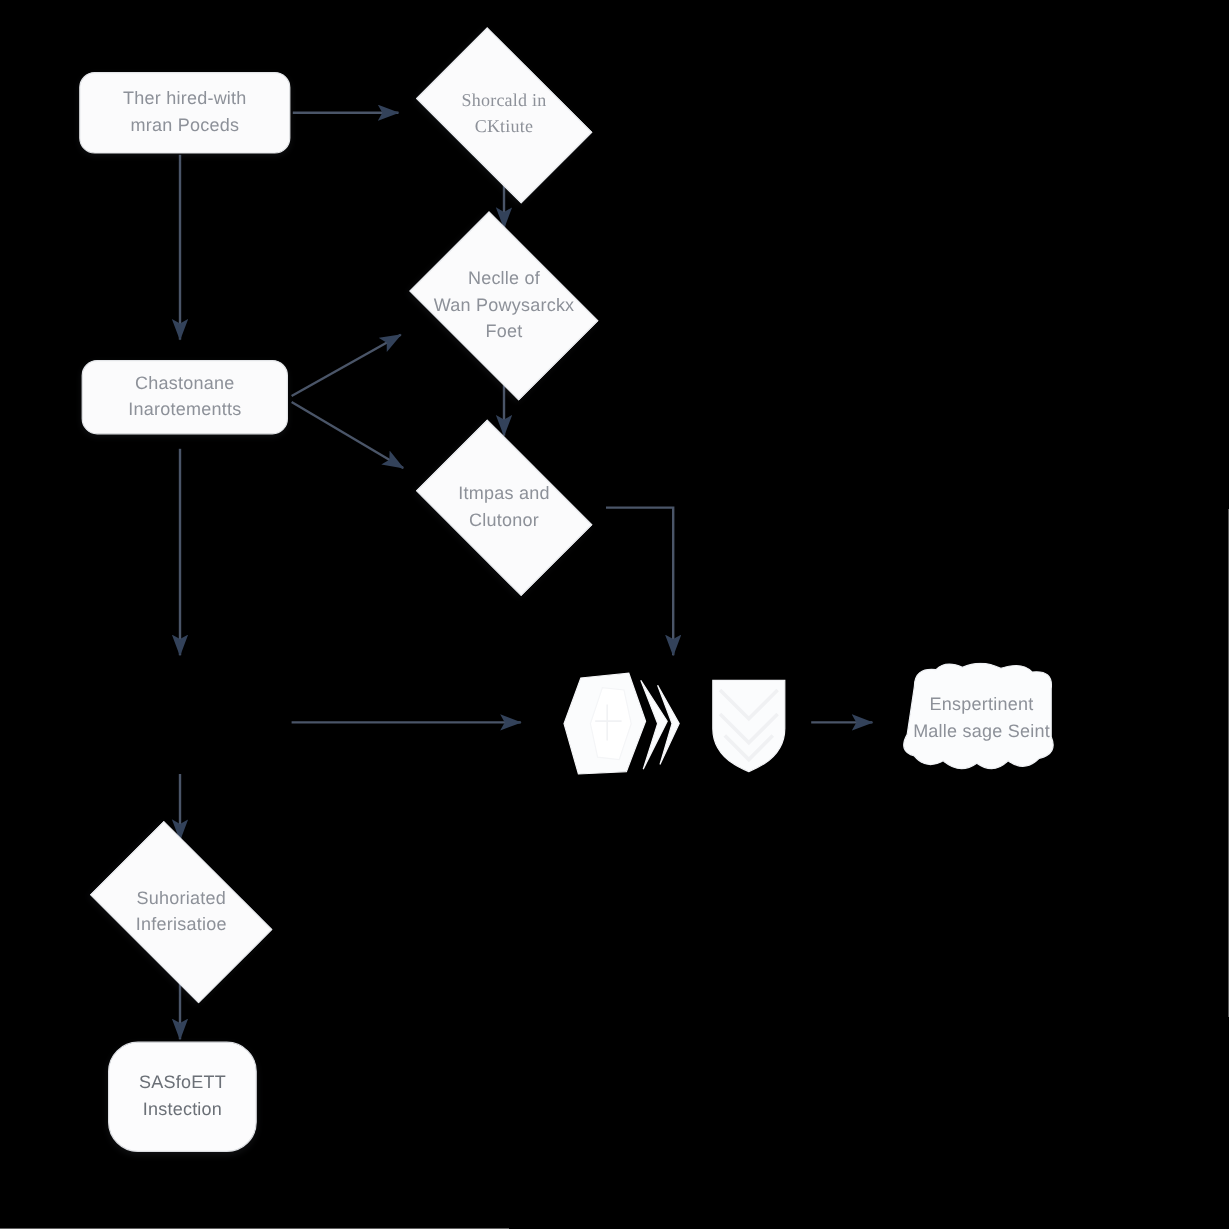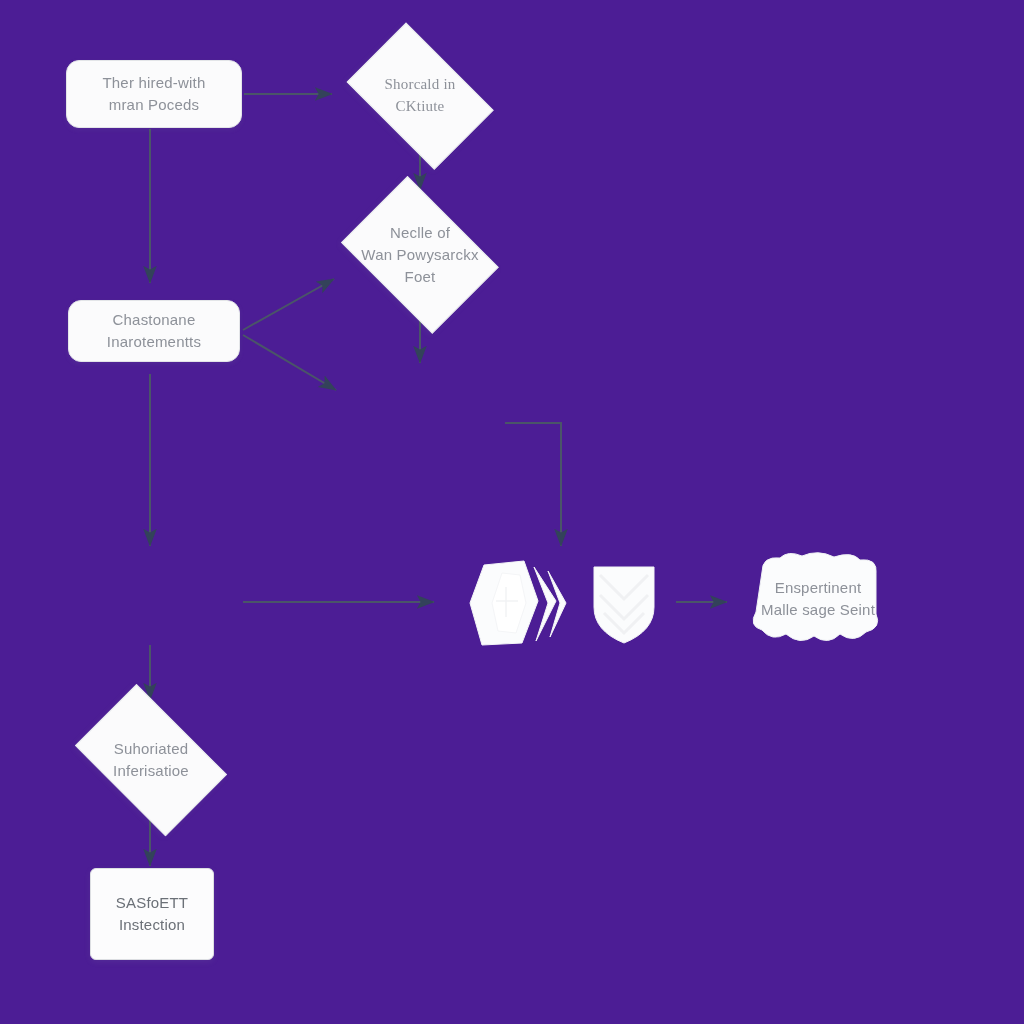--- a/index.html
+++ b/index.html
@@ -4,21 +4,21 @@
 <style>
   html, body {
     margin: 0;
     padding: 0;
     background: #ffffff;
   }
   #canvas {
     position: relative;
     width: 1024px;
     height: 1024px;
-    background: #4c1d95;
+    background: #000000;
     font-family: "Liberation Sans", sans-serif;
     overflow: hidden;
   }
   svg.edges {
     position: absolute;
     left: 0;
     top: 0;
     width: 1024px;
     height: 1024px;
     pointer-events: none;
@@ -47,21 +47,21 @@
     background: #fbfbfc;
     border: 1px solid #e3e5e8;
     border-radius: 13px;
     box-shadow: 0 2px 5px rgba(140,150,165,0.10);
   }
 
   
   .shape-box {
     background: #fcfcfd;
     border: 1px solid #dcdee2;
-    border-radius: 6px;
+    border-radius: 25px;
     box-shadow: 0 2px 6px rgba(140,150,165,0.12);
     color: #6b7077;
   }
 
   
   .shape-diamond {
     background: transparent;
     border: none;
   }
   .shape-diamond::before {
@@ -172,20 +172,24 @@
     <span class="label">Neclle of
 Wan Powysarckx
 Foet</span>
   </div>
 
   <div class="node shape-roundrect" style="left:68px; top:300px; width:172px; height:62px;">
     <span class="label">Chastonane
 Inarotementts</span>
   </div>
 
+  <div class="node shape-diamond" style="left:334px; top:365px; width:172px; height:116px;">
+    <span class="label">Itmpas and
+Clutonor</span>
+  </div>
 
 
   <div class="node shape-diamond" style="left:62px; top:700px; width:178px; height:120px;">
     <span class="label">Suhoriated
 Inferisatioe</span>
   </div>
 
   <div class="node shape-box" style="left:90px; top:868px; width:124px; height:92px;">
     <span class="label">SASfoETT
 Instection</span>

